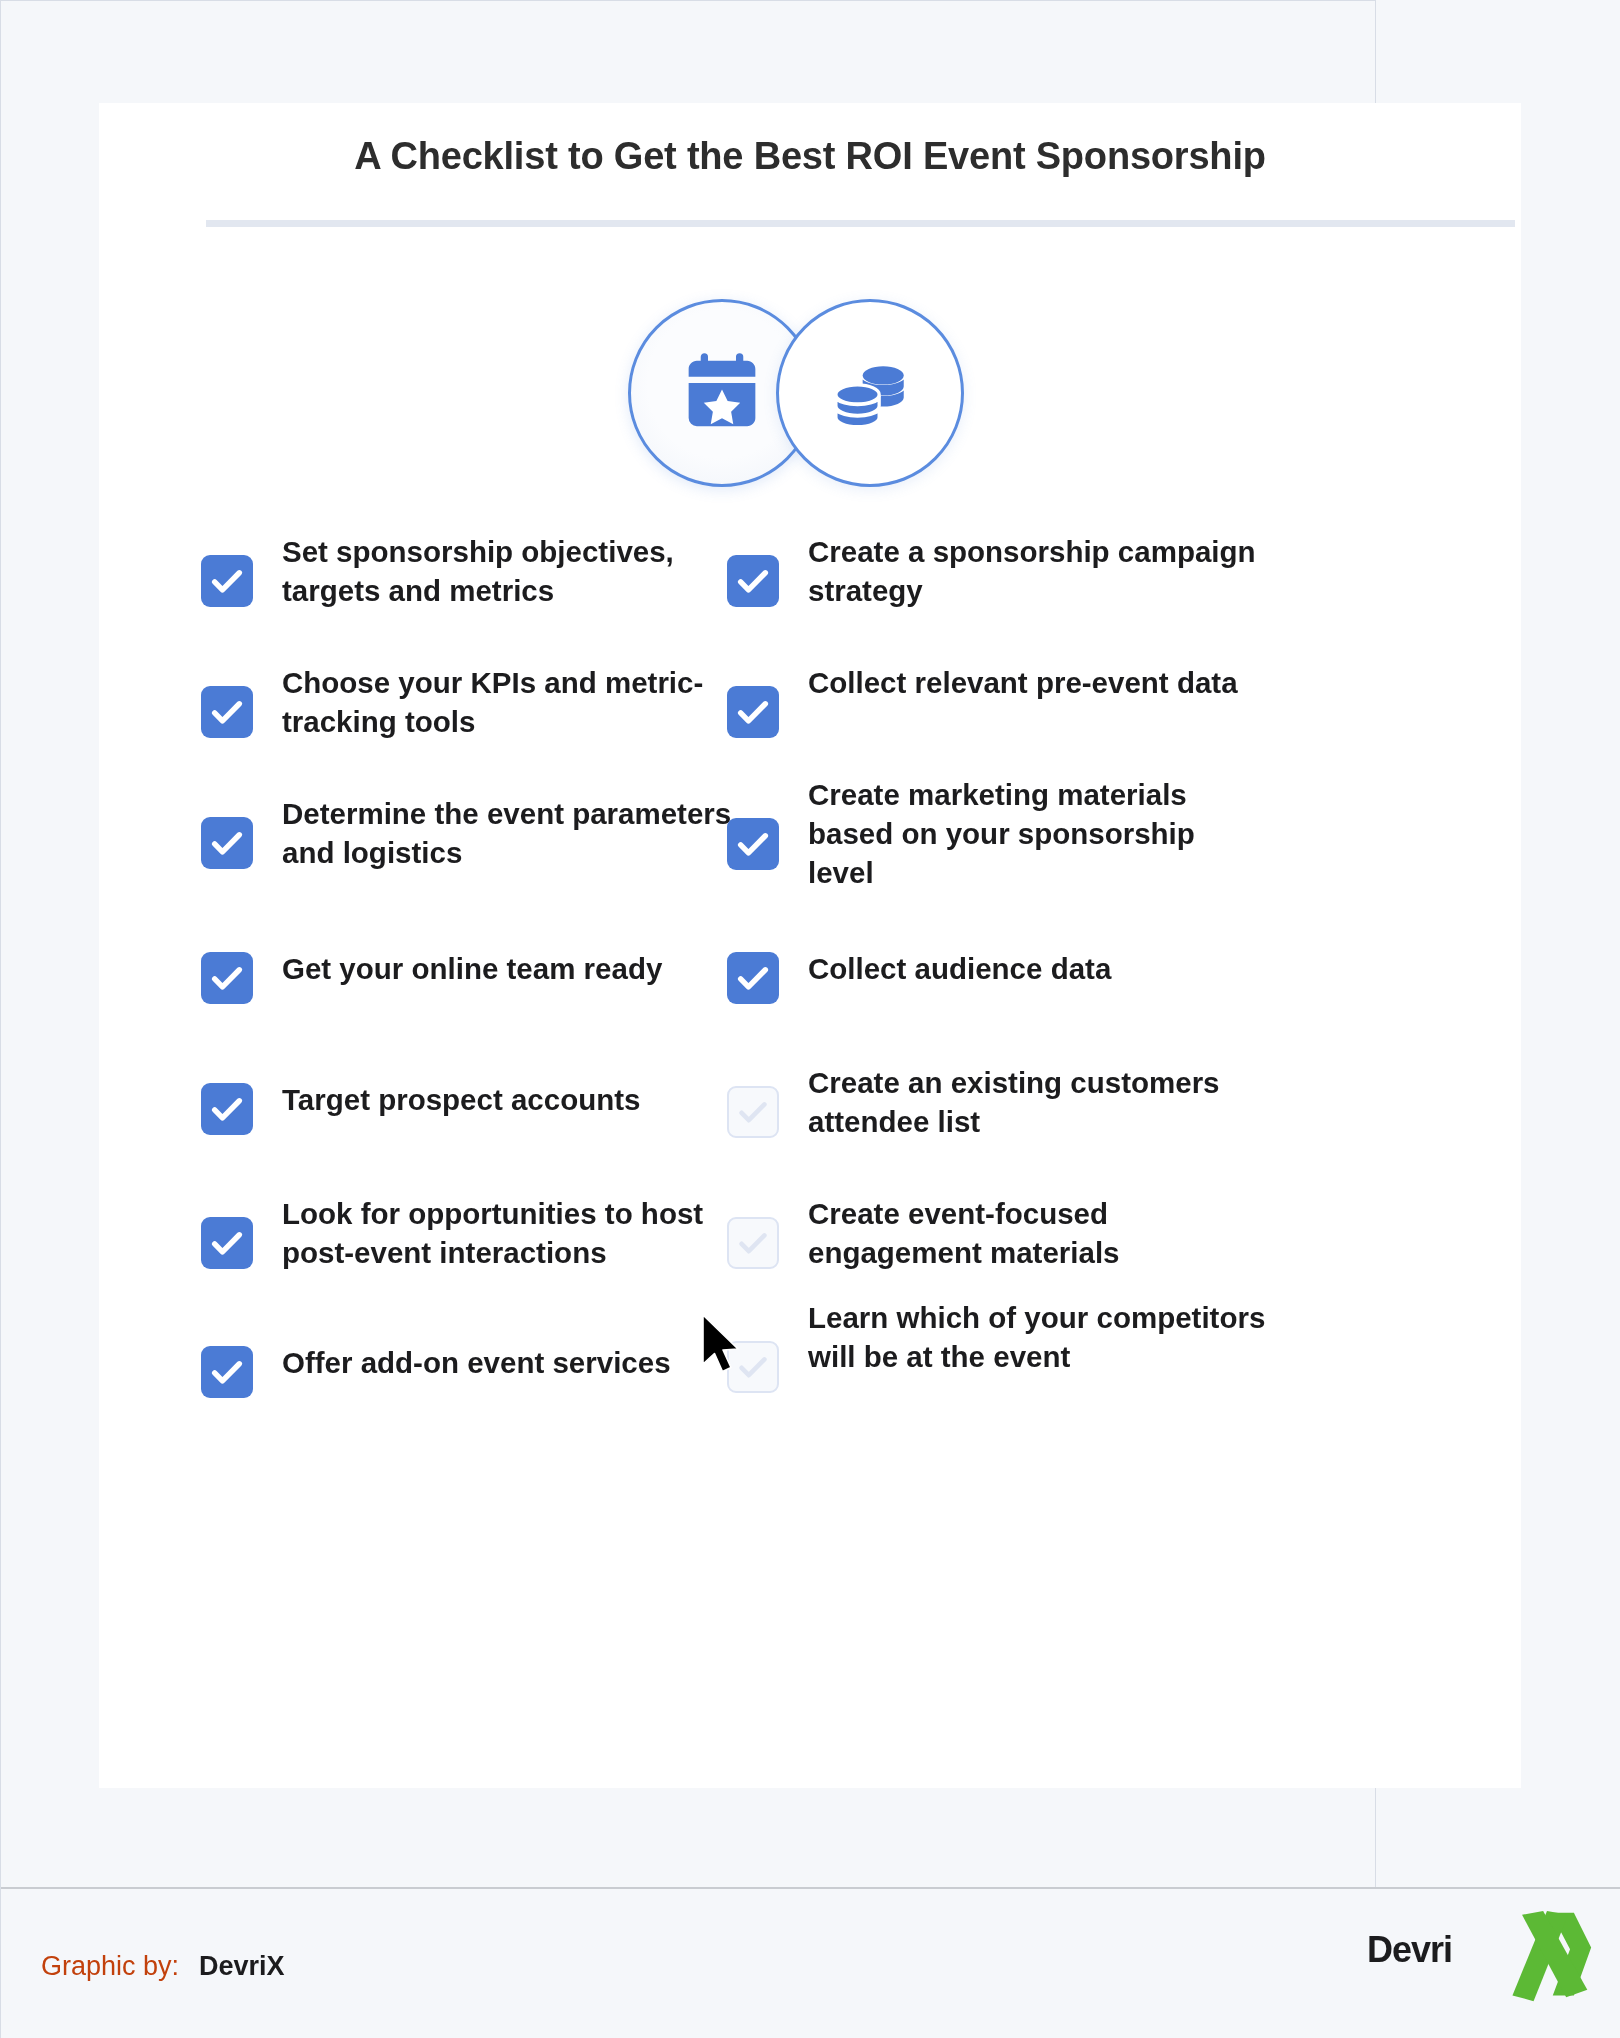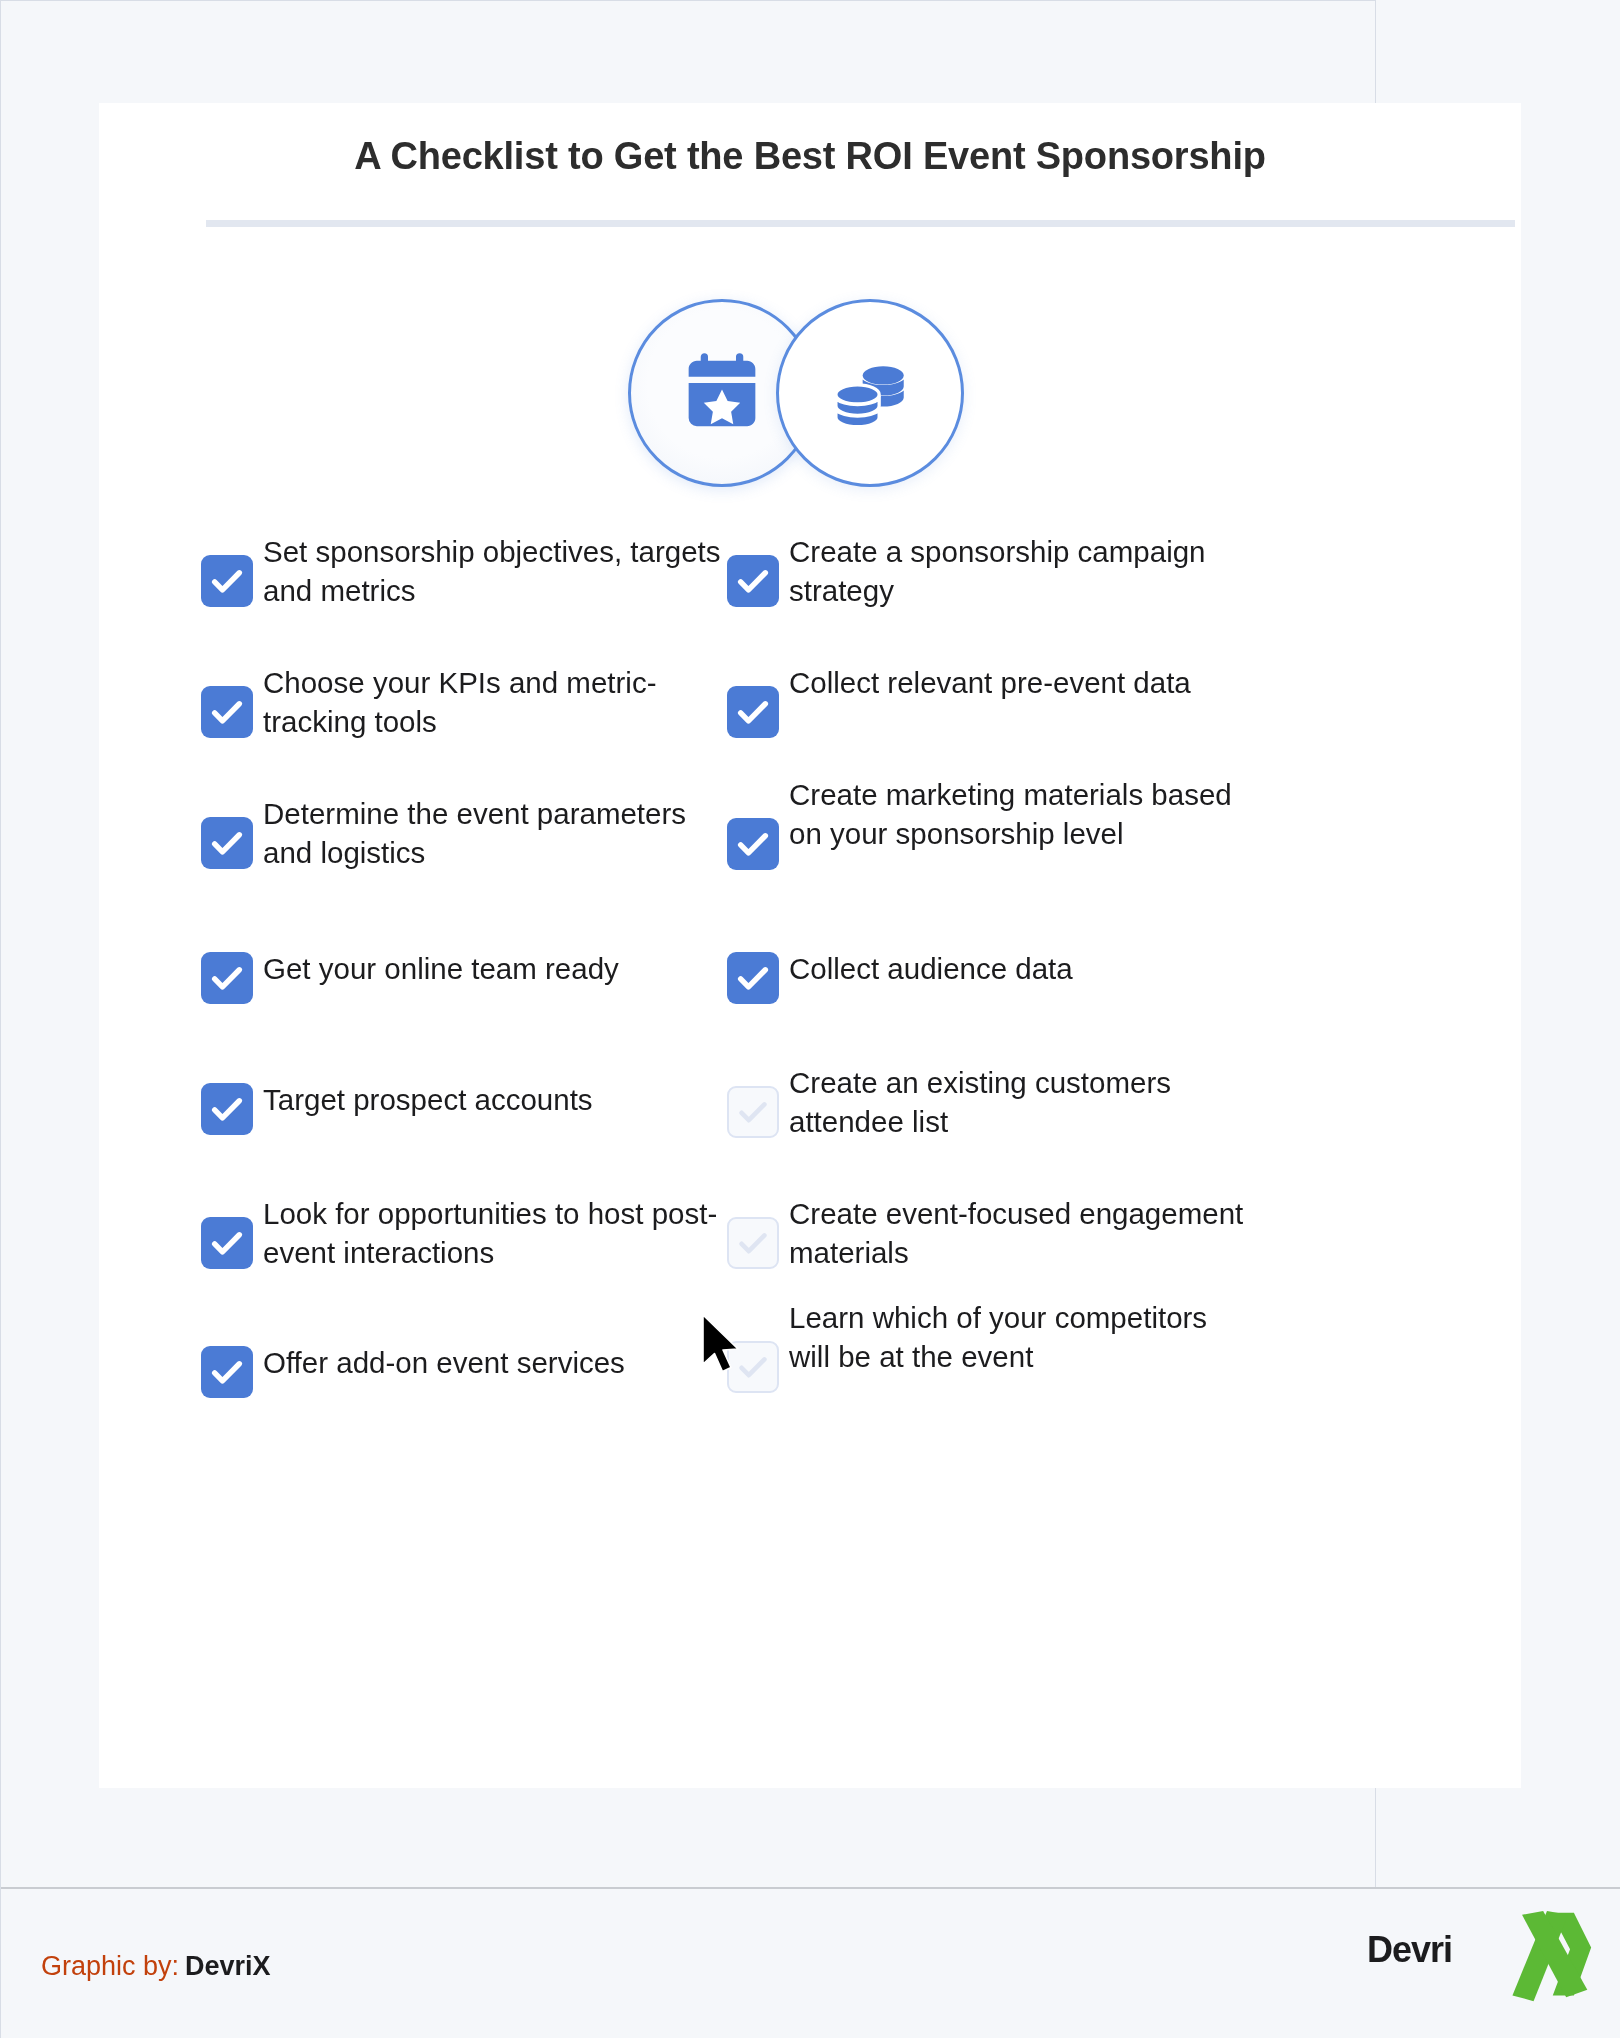--- a/index.html
+++ b/index.html
@@ -128,25 +128,25 @@
   }
 
   .checkbox.unchecked {
     background: #f7f9fc;
     border: 2px solid #dde4f3;
   }
 
   .checkbox svg { position: absolute; left: 0; top: 0; }
 
   .check-label {
-    margin-left: 10px;
+    margin-left: 29px;
     font-size: 29.5px;
     line-height: 1.32;
     color: #1c1c1e;
-    font-weight: normal;
+    font-weight: bold;
     max-width: 460px;
   }
 
   
   .align-1 .checkbox { margin-top: 2px; }
   .align-2 .checkbox { margin-top: 22px; }
   .align-3 .checkbox { margin-top: 42px; }
 
   
   #cursor {
@@ -178,21 +178,21 @@
   }
 
   #credit {
     position: absolute;
     left: 40px;
     top: 62px;
     font-size: 27px;
   }
 
   #credit-prefix { color: #c2410c; }
-  #credit-name   { color: #1c1c1e; font-weight: bold; margin-left: 6px; }
+  #credit-name   { color: #1c1c1e; font-weight: bold; margin-left: 20px; }
 
   #logo {
     position: absolute;
     right: 28px;
     top: 18px;
     width: 230px;
     height: 100px;
   }
 
   #logo-text {

